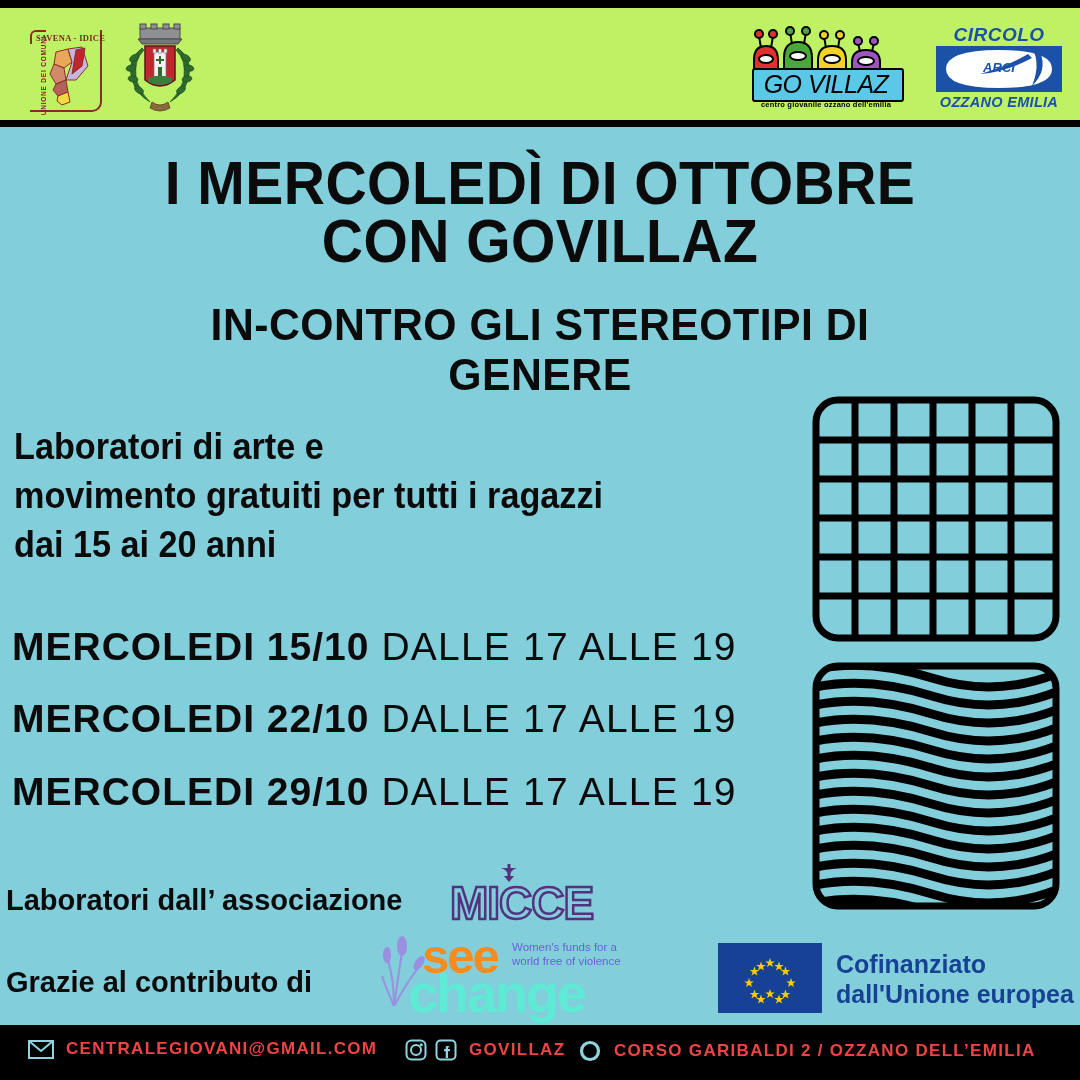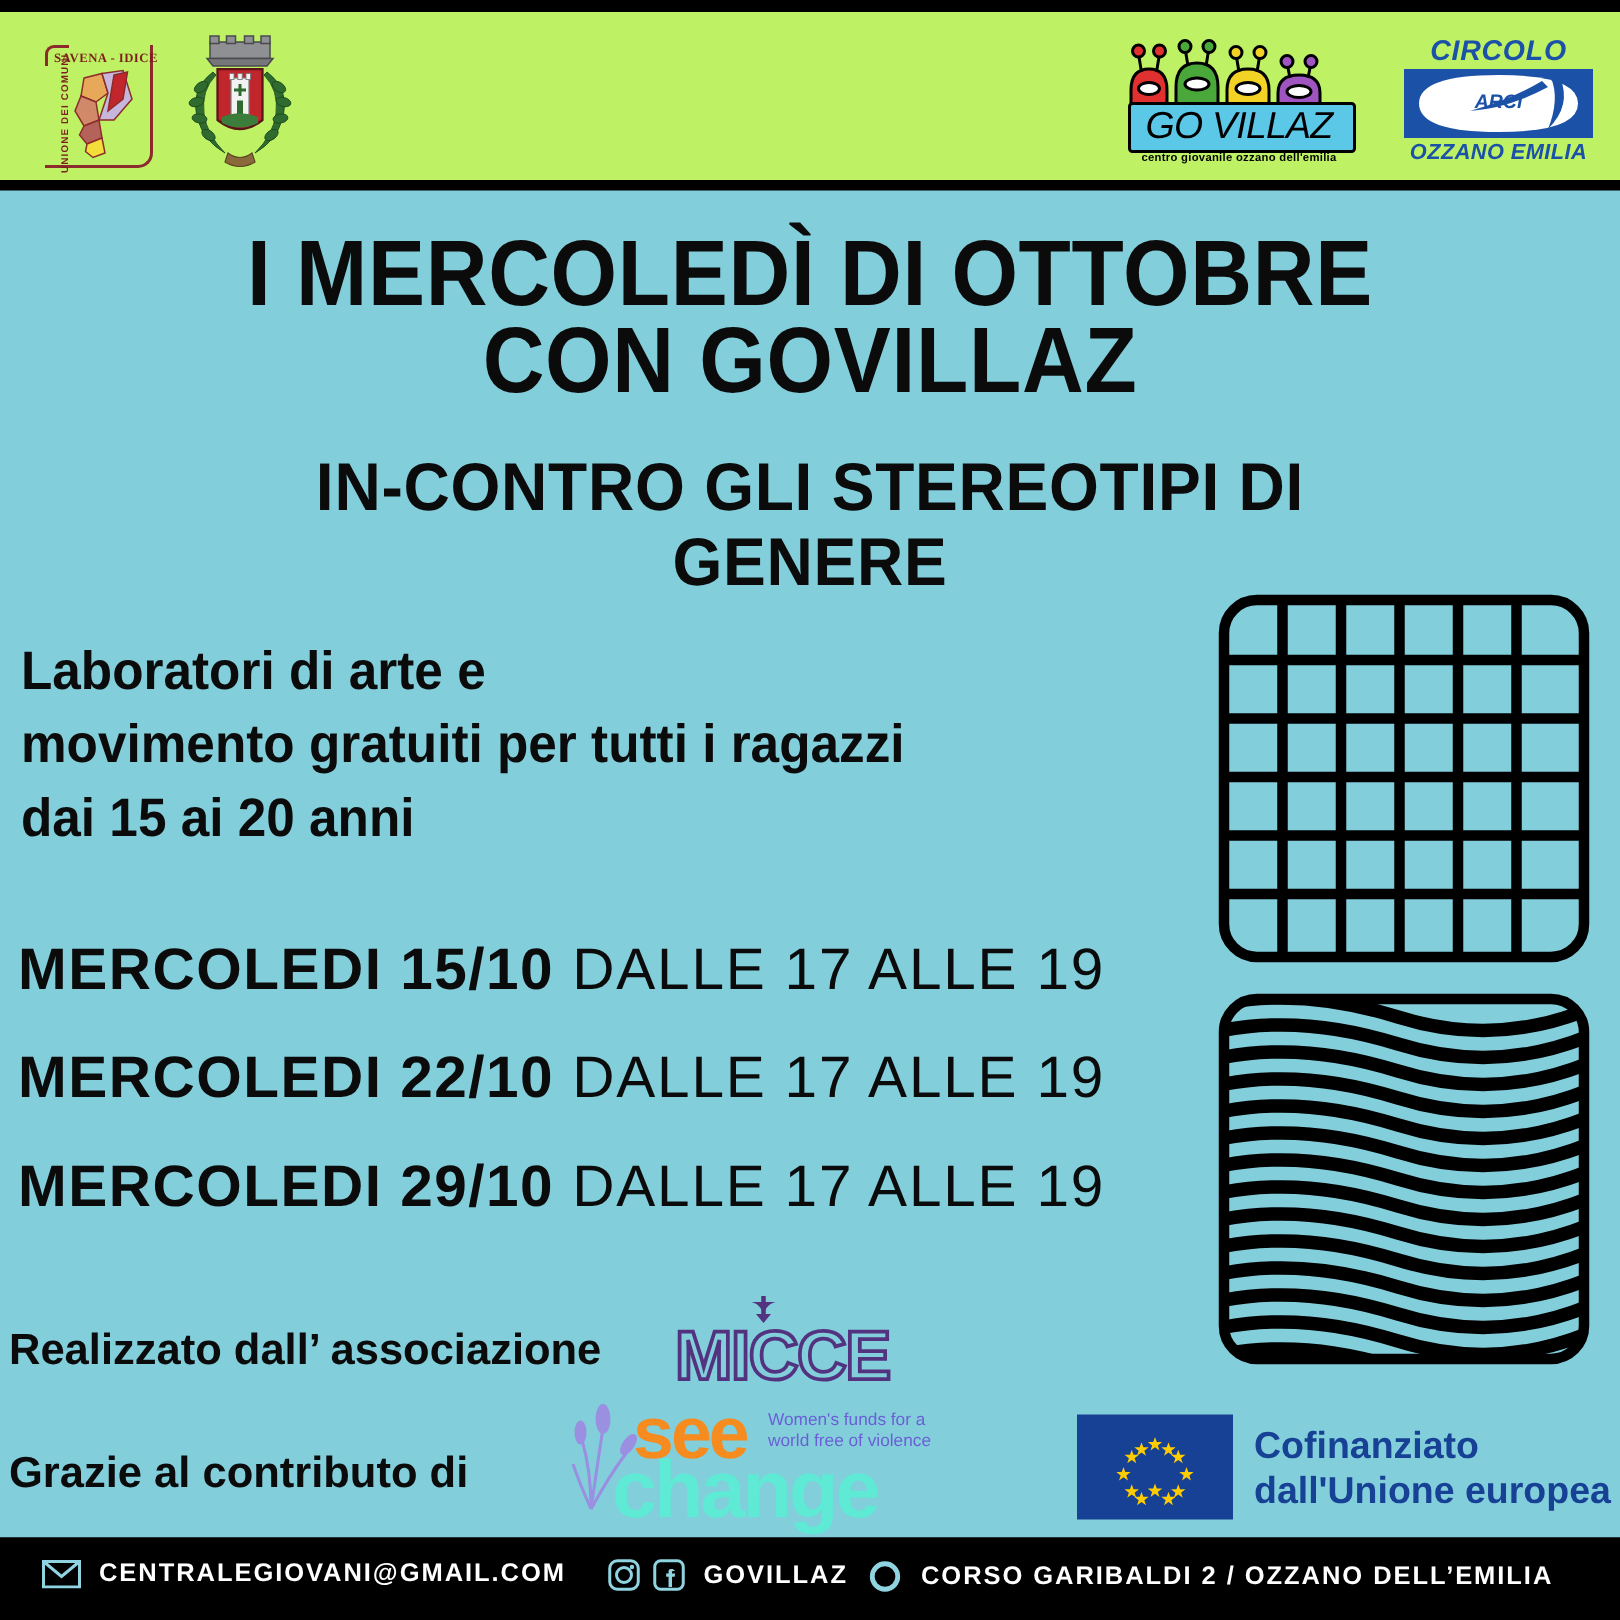--- a/index.html
+++ b/index.html
@@ -337,21 +337,21 @@
     position: absolute;
     left: 0; top: 1025px;
     width: 1080px; height: 55px;
     background: #000;
   }
   .footer-item {
     position: absolute;
     display: flex;
     align-items: center;
     gap: 12px;
-    color: #ffffff;
+    color: #ef4444;
     font-family: "Liberation Sans", sans-serif;
     font-size: 17px;
     font-weight: bold;
     letter-spacing: 1.3px;
     white-space: nowrap;
     top: 14px;
     justify-content: flex-end;
   }
   #foot-mail { left: 28px; }
   #foot-social { left: 390px; padding-left: 15px; }
@@ -541,21 +541,21 @@
         <path d="M-10 172 Q50 156 120 178 T258 168"></path>
         <path d="M-10 190 Q50 174 120 196 T258 186"></path>
         <path d="M-10 208 Q50 192 120 214 T258 204"></path>
         <path d="M-10 226 Q50 210 120 232 T258 222"></path>
         <path d="M-10 244 Q50 228 120 250 T258 240"></path>
       </g>
       <rect x="4" y="4" width="240" height="240" rx="22" ry="22" fill="none" stroke="#000" stroke-width="7"></rect>
     </svg>
   </div>
 
-  <div class="credit-line1">Realizzato dall’ associazione</div>
+  <div class="credit-line1">Laboratori dall’ associazione</div>
 
   <div class="logo-micce">
     <svg width="26" height="22" viewBox="0 0 26 22" style="position:absolute;left:46px;top:-6px;">
       <path d="M13 2 L13 18" stroke="#53337f" stroke-width="3"></path>
       <path d="M5 6 Q13 8 13 18 Q13 8 21 6" fill="#53337f"></path>
       <path d="M8 14 L13 20 L18 14 Z" fill="#53337f"></path>
     </svg>
     <div class="micce-text">MICCE</div>
   </div>
 

